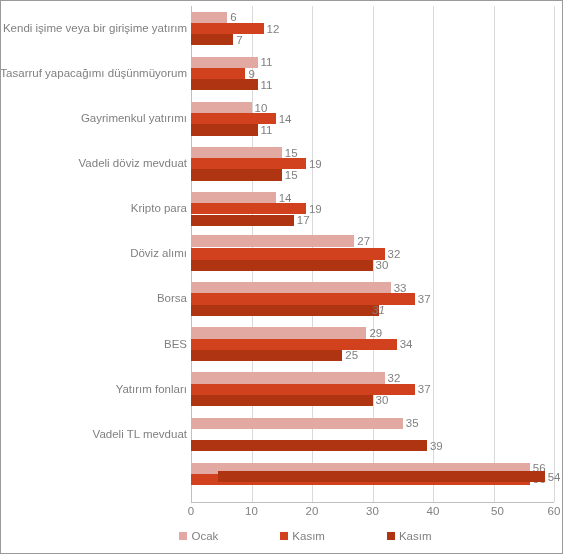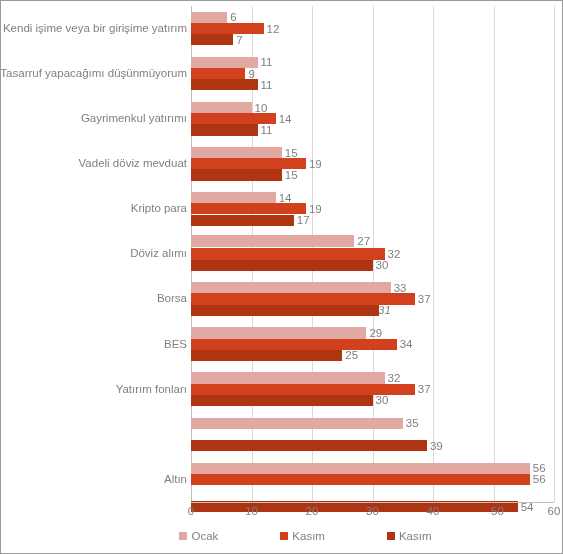--- a/index.html
+++ b/index.html
@@ -247,21 +247,21 @@
           <div class="bar-track" style="top: 5.74545px;">
             <div class="bar s0" title="Ocak: 33" style="width: 199.65px;"></div>
             <div class="bar-value" style="left: 199.65px;">33</div>
           </div>
           <div class="bar-track" style="top: 16.9455px;">
             <div class="bar s1" title="Aralık: 37" style="width: 223.85px;"></div>
             <div class="bar-value" style="left: 223.85px;">37</div>
           </div>
           <div class="bar-track" style="top: 28.1455px;">
             <div class="bar s2" title="Kasım: 31" style="width: 187.55px;"></div>
-            <div class="bar-value" style="left: 184px; font-style: italic;">31</div>
+            <div class="bar-value" style="left: 178px; font-style: italic;">31</div>
           </div>
         </div>
         <div class="cat-row" style="top: 315.636px; height: 45.0909px;">
           <div class="cat-label" style="height: 45.0909px;">BES</div>
           <div class="bar-track" style="top: 5.74545px;">
             <div class="bar s0" title="Ocak: 29" style="width: 175.45px;"></div>
             <div class="bar-value" style="left: 175.45px;">29</div>
           </div>
           <div class="bar-track" style="top: 16.9455px;">
             <div class="bar s1" title="Aralık: 34" style="width: 205.7px;"></div>
@@ -281,40 +281,40 @@
           <div class="bar-track" style="top: 16.9455px;">
             <div class="bar s1" title="Aralık: 37" style="width: 223.85px;"></div>
             <div class="bar-value" style="left: 223.85px;">37</div>
           </div>
           <div class="bar-track" style="top: 28.1455px;">
             <div class="bar s2" title="Kasım: 30" style="width: 181.5px;"></div>
             <div class="bar-value" style="left: 181.5px;">30</div>
           </div>
         </div>
         <div class="cat-row" style="top: 405.818px; height: 45.0909px;">
+          <div class="cat-label" style="height: 45.0909px;">Vadeli TL mevduat</div>
           <div class="bar-track" style="top: 5.74545px;">
             <div class="bar s0" title="Ocak: 35" style="width: 211.75px;"></div>
             <div class="bar-value" style="left: 211.75px;">35</div>
           </div>
           <div class="bar-track" style="top: 28.1455px;">
             <div class="bar s2" title="Kasım: 39" style="width: 235.95px;"></div>
             <div class="bar-value" style="left: 235.95px;">39</div>
           </div>
         </div>
         <div class="cat-row" style="top: 450.909px; height: 45.0909px;">
-          <div class="cat-label" style="height: 45.0909px;">Altın</div>
           <div class="bar-track" style="top: 5.74545px;">
             <div class="bar s0" title="Ocak: 56" style="width: 338.8px;"></div>
             <div class="bar-value" style="left: 338.8px;">56</div>
           </div>
           <div class="bar-track" style="top: 16.9455px;">
             <div class="bar s1" title="Aralık: 56" style="width: 338.8px;"></div>
             <div class="bar-value" style="left: 338.8px;">56</div>
           </div>
-          <div class="bar-track" style="top: 44px;">
+          <div class="bar-track" style="top: 14px; margin-left: 27px;">
             <div class="bar s2" title="Kasım: 54" style="width: 326.7px;"></div>
             <div class="bar-value" style="left: 326.7px;">54</div>
           </div>
         </div>
       </div>
   </div>
 
   <div id="x-axis-line"></div>
   <div id="x-ticks">
       <div class="x-tick" style="left: 0px;">0</div>

